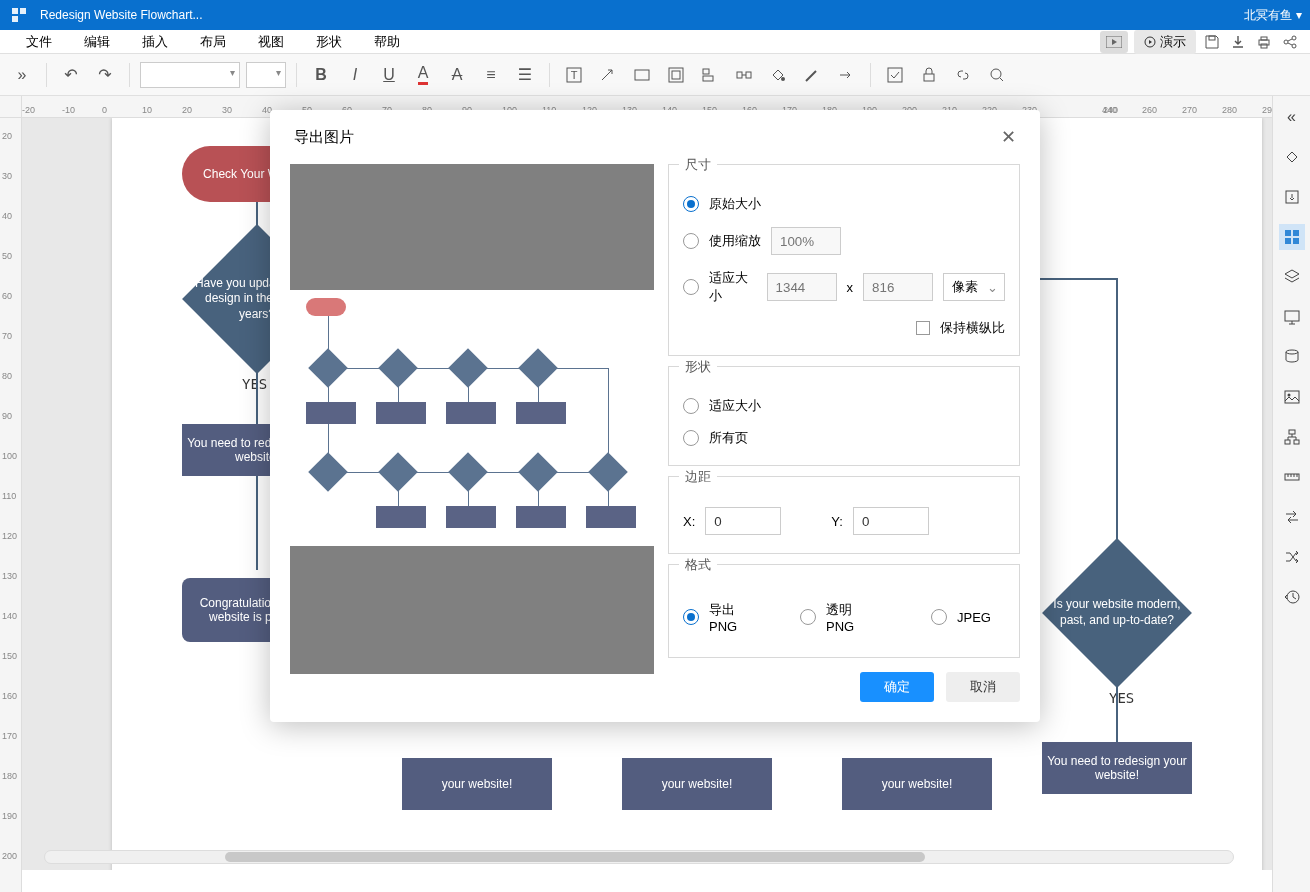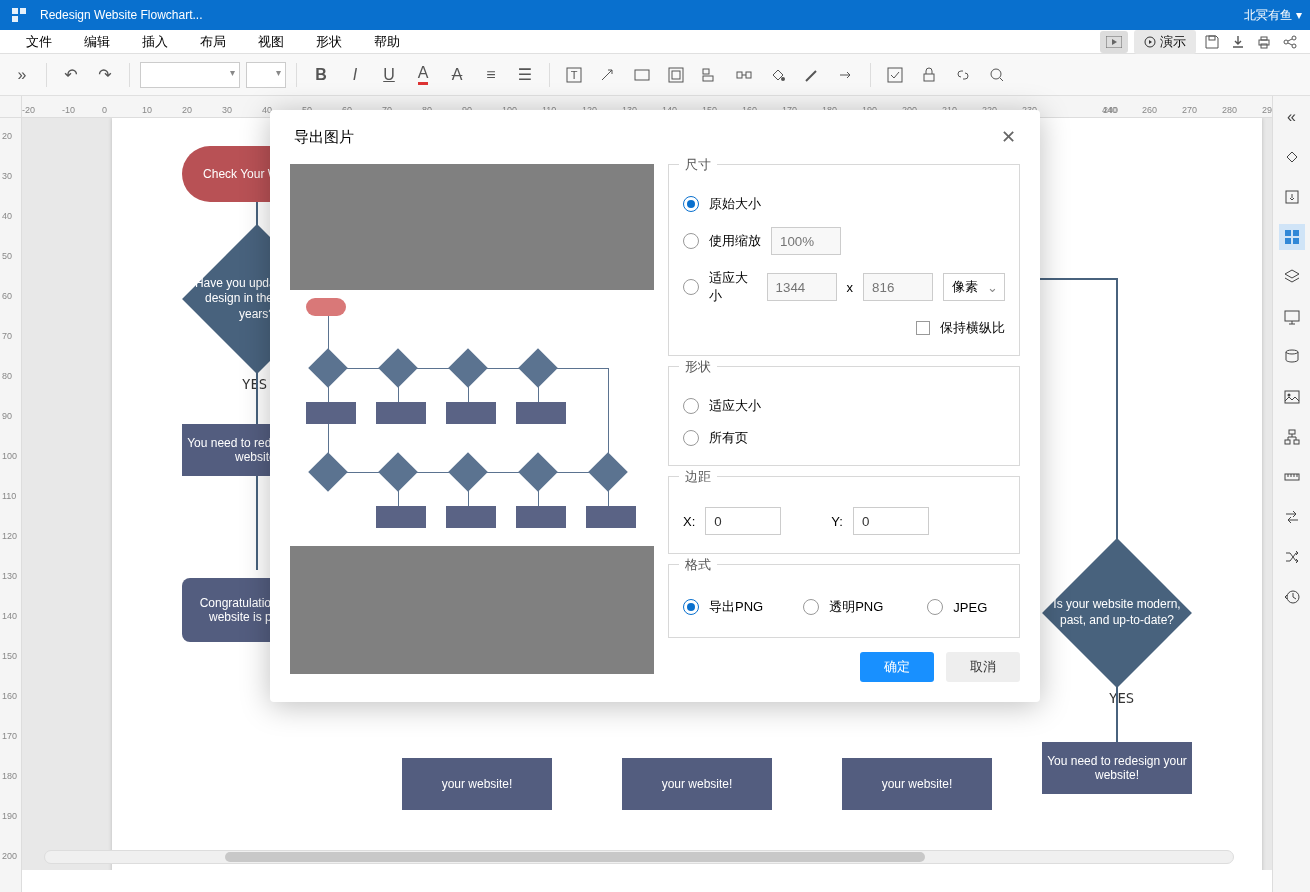--- a/index.html
+++ b/index.html
@@ -544,21 +544,21 @@
         <div class="legend">格式</div>
         <div class="format-row">
           <div class="radio-row" style="margin:0;">
               <span class="radio checked"></span>
               <span>导出PNG</span>
             </div>
           <div class="radio-row" style="margin:0;">
               <span class="radio"></span>
               <span>透明PNG</span>
             </div>
-          <div class="radio-row" style="margin:4px;">
+          <div class="radio-row" style="margin:14px;">
               <span class="radio"></span>
               <span>JPEG</span>
             </div>
         </div>
       </div>
       <div class="buttons">
         <div class="btn primary">确定</div>
         <div class="btn default">取消</div>
       </div>
     </div>

